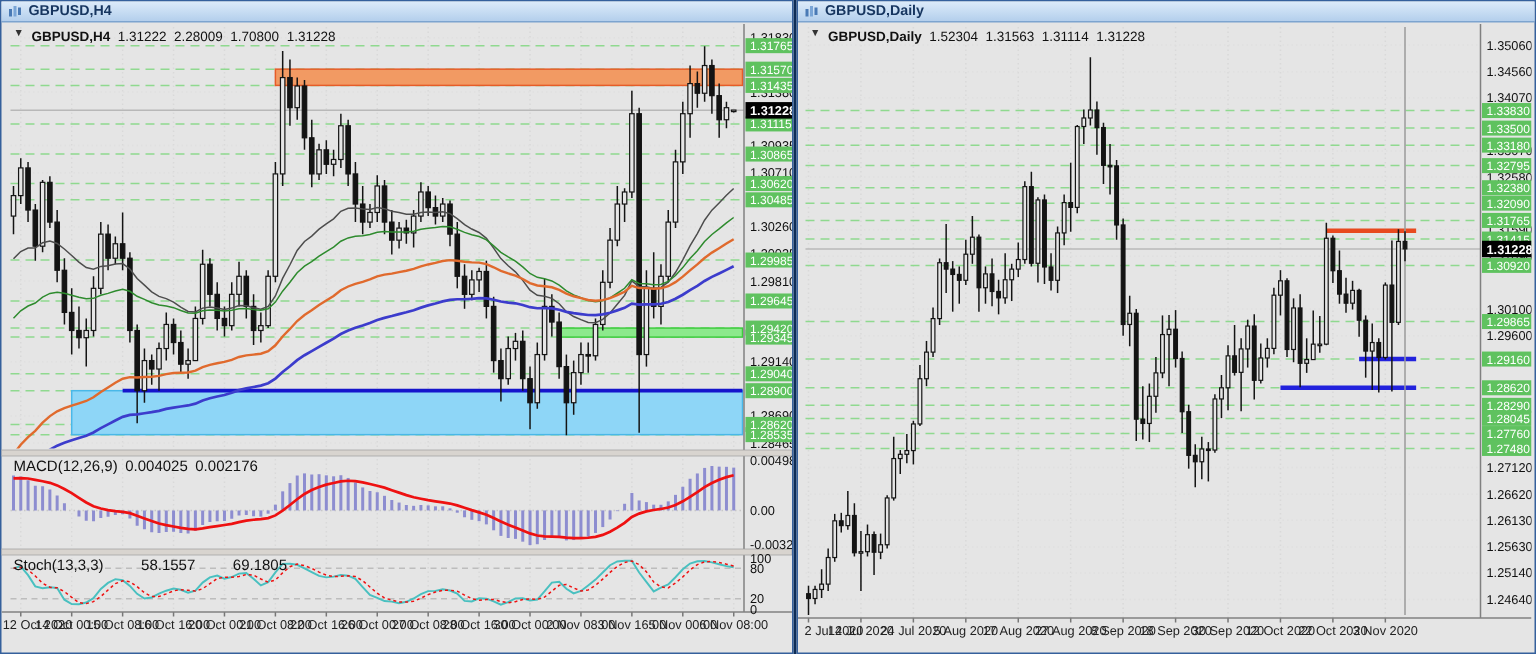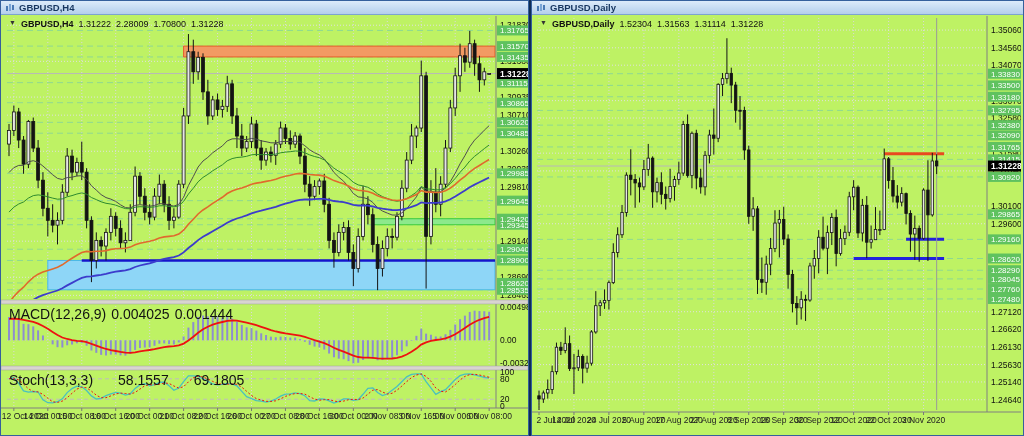--- a/index.html
+++ b/index.html
@@ -1,25 +1,25 @@
 <!DOCTYPE html>
 <html><head>
 <meta charset="utf-8">
 <style>
   html,body{margin:0;padding:0;background:#0e2c55;font-family:"Liberation Sans",sans-serif;}
   #stage{position:relative;width:1024px;height:436px;background:#0e2c55;overflow:hidden;}
-  .mdiwin{position:absolute;top:0;height:434px;background:#bef264;border:1px solid #35609c;}
+  .mdiwin{position:absolute;top:0;height:434px;background:#e5e5e5;border:1px solid #35609c;}
   .titlebar{position:absolute;left:0;top:0;right:0;height:14px;
     background:linear-gradient(#dcebfa,#b4cfec);border-bottom:1px solid #7da4cf;
     display:flex;align-items:center;gap:4px;padding-left:4px;box-sizing:border-box;}
   .titlebar .tlabel{font-size:9.5px;font-weight:bold;color:#16355f;line-height:10px;}
   .chartsvg{position:absolute;left:0;top:15px;}
   .hdr{position:absolute;left:8px;top:18px;font-size:9px;color:#111;display:flex;gap:5px;z-index:3;}
   .hdr .tri{font-size:7px;color:#333;}
-  .indlabel{position:absolute;left:8px;font-size:14px;color:#111;display:flex;gap:5px;z-index:3;}
+  .indlabel{position:absolute;left:8px;font-size:10px;color:#111;display:flex;gap:5px;z-index:3;}
 </style>
 </head>
 <body>
 
 <div id="stage">
 
   <div class="mdiwin" style="left:0;width:527px;">
     <div class="titlebar">
       <svg width="10" height="9">
         <rect x="1" y="3" width="2" height="5" fill="#4a7ab5"></rect>
@@ -487,21 +487,21 @@
       <span class="tri">▼</span>
       <b>GBPUSD,H4</b>
       <span>1.31222</span>
       <span>2.28009</span>
       <span>1.70800</span>
       <span>1.31228</span>
     </div>
     <div class="indlabel" style="top:305px;">
       <span>MACD(12,26,9)</span>
       <span>0.004025</span>
-      <span>0.001444</span>
+      <span>0.002176</span>
     </div>
     <div class="indlabel" style="top:371px;gap:25px;">
       <span>Stoch(13,3,3)</span>
       <span>58.1557</span>
       <span>69.1805</span>
     </div>
   </div>
 
   <div class="mdiwin" style="left:531px;width:491px;">
     <div class="titlebar">

